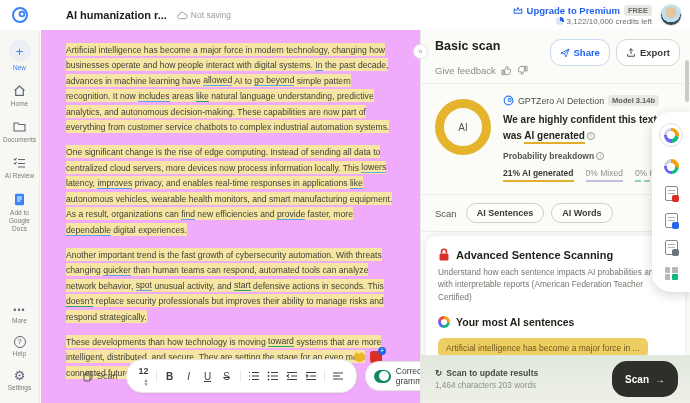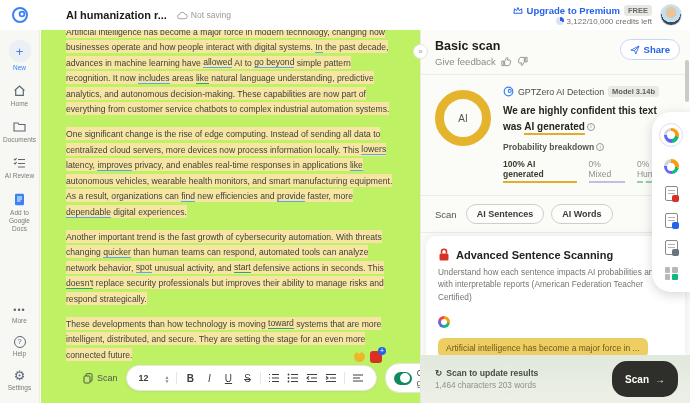--- a/index.html
+++ b/index.html
@@ -26,54 +26,54 @@
   .side-label { font-size:6.5px; color:#7b7b75; text-align:center; line-height:1.25; max-width:36px; }
   .new-circle { width:22px; height:22px; border-radius:50%; background:#eceff3; color:#3b82f6; font-size:13px; display:flex; align-items:center; justify-content:center; }
   .new-label { color:#3b82f6; }
   .side-ico { width:15px; height:15px; display:flex; align-items:center; justify-content:center; color:#5d6876; }
   .dots { font-size:9px; color:#5d6876; letter-spacing:1px; }
   .help-circ { width:12px; height:12px; border-radius:50%; border:1px solid #5d6876; color:#5d6876; font-size:8px; display:flex; align-items:center; justify-content:center; }
   .gear { font-size:13px; color:#5d6876; line-height:1; }
   .spacer { flex:1; }
 
   
-  .editor { position:absolute; top:12px; left:41px; width:379px; bottom:0; background:#bef264; }
+  .editor { position:absolute; top:30px; left:41px; width:379px; bottom:0; background:#f0abfc; }
   .editor-text { padding:12px 26px 0 25px; }
   .para { font-size:8.6px; line-height:15.6px; color:#3e3e38; margin-bottom:9px; }
   .hl { background:#f7e6a3; padding:1.5px 0; -webkit-box-decoration-break:clone; box-decoration-break:clone; }
   .u-blue { border-bottom:1.5px solid #5ea3ee; }
   .u-green { border-bottom:1.5px solid #2fa070; }
 
   .mini-icons { position:absolute; right:38px; bottom:40px; display:flex; gap:5px; align-items:center; }
   .hand-ico { width:11px; height:10px; background:#f0b429; border-radius:3px 3px 5px 5px; clip-path:polygon(0 35%,20% 0,45% 20%,70% 0,100% 30%,95% 100%,10% 100%); }
   .ext-ico { position:relative; width:12px; height:12px; background:#d93025; border-radius:3px; }
   .ext-ico::after { content:"+"; position:absolute; top:-4px; right:-4px; width:8px; height:8px; background:#2563eb; color:#fff; font-size:7px; line-height:8px; text-align:center; border-radius:50%; }
 
   .editor-footer { position:absolute; bottom:10px; left:0; right:0; display:flex; align-items:center; padding:0 8px 0 42px; gap:8px; }
   .copy-btn { display:flex; align-items:center; gap:4px; color:#55554f; font-size:9px; cursor:pointer; }
   .fmt-bar { display:flex; align-items:center; gap:7px; background:#fff; border:1px solid #e6e6e2; border-radius:16px; padding:6px 12px; box-shadow:0 1px 3px rgba(0,0,0,.05); }
-  .fmt-size { font-size:9px; font-weight:700; color:#3e3e3a; display:flex; align-items:flex-end; gap:16px; }
+  .fmt-size { font-size:9px; font-weight:700; color:#3e3e3a; display:flex; align-items:flex-end; gap:2px;flex-direction:column; }
   .stepper { display:flex; flex-direction:column; font-size:5px; color:#8b8b86; line-height:4px; }
   .fmt-btn { font-size:10px; color:#3e3e3a; width:12px; text-align:center; cursor:pointer; }
   .fmt-sep { width:1px; height:12px; background:#e6e6e2; }
   .grammar-pill { margin-left:auto; display:flex; align-items:center; gap:5px; border:1px solid #e0e6de; background:#fff; border-radius:14px; padding:4px 8px; }
   .switch { width:26px; height:13px; border-radius:7px; background:#0f8a5f; position:relative; }
   .switch::after { content:""; position:absolute; right:1.5px; top:1.5px; width:10px; height:10px; background:#fff; border-radius:50%; }
   .grammar-label { font-size:8.5px; color:#3e3e3a; }
   .grammar-caret { font-size:7px; color:#8b8b86; }
 
   
   .panel { position:absolute; top:30px; left:420px; right:0; bottom:0; background:#fbfbf8; border-left:1px solid #e8e8e4; }
   .collapse-btn { position:absolute; left:-8px; top:14px; width:15px; height:15px; border-radius:50%; background:#fff; border:1px solid #e4e4e0; color:#9a9a95; font-size:8px; display:flex; align-items:center; justify-content:center; z-index:7; cursor:pointer; }
   .panel-header { display:flex; justify-content:space-between; align-items:flex-start; padding:9px 10px 7px 14px; border-bottom:1px solid #ececE8; }
   .panel-title { font-size:12.5px; font-weight:700; color:#1d1d19; }
-  .feedback-row { display:flex; align-items:flex-end; gap:5px; margin-top:3px; }
+  .feedback-row { display:flex; align-items:flex-end; gap:5px; margin-top:12px; }
   .feedback-label { font-size:9.5px; color:#8d8d87; }
   .hdr-btns { display:flex; gap:6px; }
-  .pill-btn { display:flex; align-items:center; gap:4px; height:21px; padding:0 9px; border-radius:11px; font-size:9.5px; font-weight:700; background:#fff; cursor:pointer; }
+  .pill-btn { display:flex; align-items:center; gap:4px; height:27px; padding:0 9px; border-radius:11px; font-size:9.5px; font-weight:700; background:#fff; cursor:pointer; }
   .share-btn { border:1px solid #c8d7f6; color:#2563eb; }
   .export-btn { border:1px solid #d7d7d2; color:#3c3c37; }
 
   .detector { display:flex; gap:12px; padding:11px 12px 12px 14px; border-bottom:1px solid #ececE8; }
   .donut { width:56px; height:56px; border-radius:50%; border:9px solid #e5b32c; display:flex; align-items:center; justify-content:center; flex:none; margin-top:4px; }
   .donut-label { font-size:10px; color:#55554d; }
   .det-col { flex:1; min-width:0; }
   .det-brand { display:flex; align-items:center; gap:4px; }
   .det-name { font-size:8.8px; color:#4c4c46; }
   .model-badge { font-size:7.5px; color:#5d5d57; background:#e9e9e4; padding:1px 4px; border-radius:3px; font-weight:700; }
@@ -302,20 +302,26 @@
           </svg>
       </div>
     </div>
     <div class="hdr-btns">
       <div class="pill-btn share-btn">
         <svg width="10" height="10" viewBox="0 0 12 12">
             <path d="M1 6.2 L10.8 1.2 L7 10.8 L5.4 6.8 Z M5.4 6.8 L10.8 1.2" fill="none" stroke="#2563eb" stroke-width="1"></path>
           </svg>
         <span>Share</span>
       </div>
+      <div class="pill-btn export-btn">
+        <svg width="10" height="11" viewBox="0 0 12 12">
+            <path d="M6 8V1.5 M3.5 3.8 L6 1.3 l2.5 2.5 M2 8v2.5h8V8" fill="none" stroke="#3c3c37" stroke-width="1.1"></path>
+          </svg>
+        <span>Export</span>
+      </div>
     </div>
   </div>
 
   <div class="detector">
     <div class="donut">
       <span class="donut-label">AI</span>
     </div>
     <div class="det-col">
       <div class="det-brand">
         <svg width="11" height="11" viewBox="0 0 18 18">
@@ -326,21 +332,21 @@
         <span class="model-badge">Model 3.14b</span>
       </div>
       <div class="verdict">
         <span>We are highly confident this text was </span><span class="verdict-hl">AI generated</span><span class="info-i">i</span>
       </div>
       <div class="prob-label">
         <span>Probability breakdown</span>
           <span class="info-i">i</span>
       </div>
       <div class="prob-row">
-        <span class="prob-item prob-ai">100% AI generated</span>
+        <span class="prob-item prob-ai">21% AI generated</span>
         <span class="prob-item prob-mixed">0% Mixed</span>
         <span class="prob-item prob-human">0% Human</span>
       </div>
     </div>
   </div>
 
   <div class="view-row">
     <span class="view-label">Scan</span>
     <span class="view-pill">AI Sentences</span>
     <span class="view-pill">AI Words</span>
@@ -351,20 +357,21 @@
       <svg width="12" height="13" viewBox="0 0 12 13">
           <rect x="1.5" y="5.5" width="9" height="7" rx="1.5" fill="#d93025"></rect>
           <path d="M3.5 5.5 V3.8 a2.5 2.5 0 015 0 V5.5" fill="none" stroke="#d93025" stroke-width="1.6"></path>
         </svg>
       <span class="adv-title">Advanced Sentence Scanning</span>
     </div>
     <div class="adv-desc">Understand how each sentence impacts AI probabilities and with interpretable reports (American Federation Teacher Certified)</div>
 
     <div class="most-head">
       <span class="ring-ico"></span>
+      <span class="most-title">Your most AI sentences</span>
     </div>
     <div class="chips">
       <div class="chip">Artificial intelligence has become a major force in ...</div>
       <div class="chip blur-1">As a result, organizations can find new efficiencies...</div>
       <div class="chip blur-2">With threats changing quicker than human teams ...</div>
     </div>
   </div>
 
   <div class="panel-footer">
     <div>

